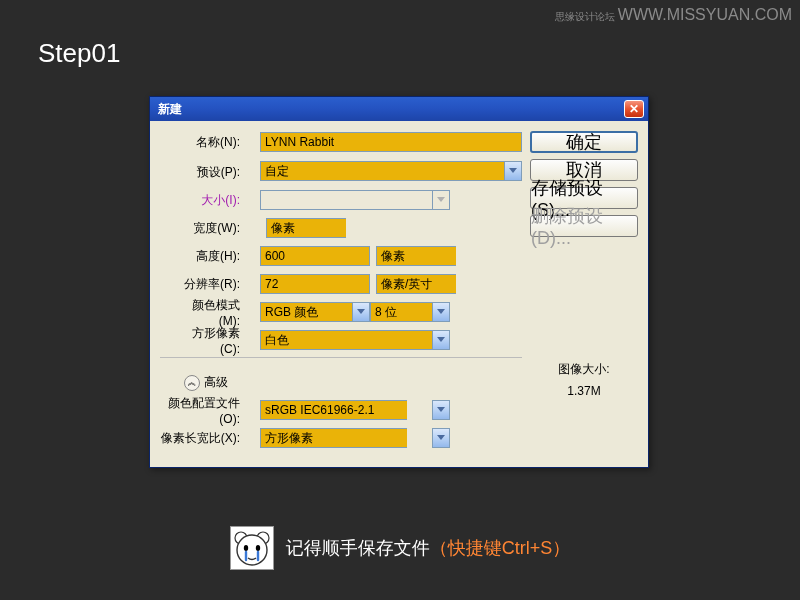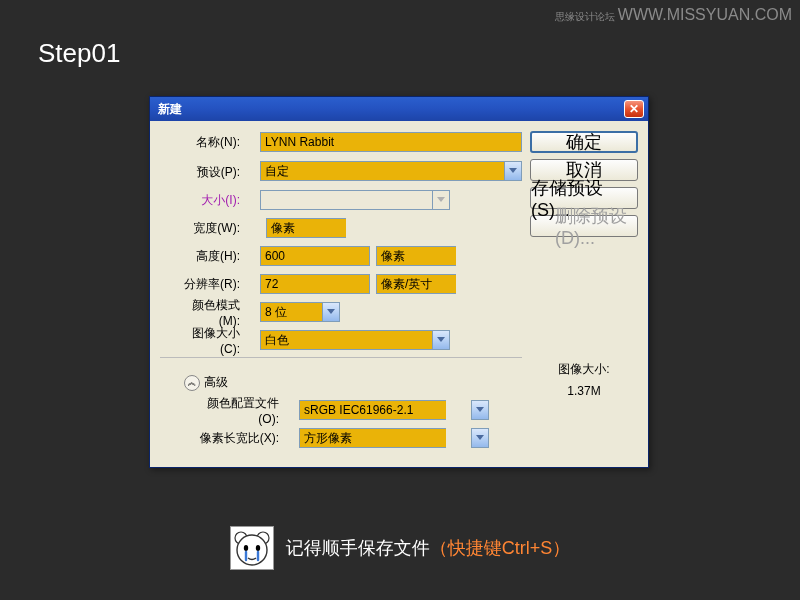--- a/index.html
+++ b/index.html
@@ -133,38 +133,38 @@
   cursor: pointer;
 }
 .adv-toggle .circ {
   width: 16px; height: 16px;
   border: 1px solid #888;
   border-radius: 50%;
   background: #f5f3ea;
   display: flex; align-items: center; justify-content: center;
   font-size: 9px;
 }
-.adv-section .row .label { width: 100px; margin-left: 39px; }
+.adv-section .row .label { width: 100px; }
 .adv-section .combo { width: 190px; gap: 25px; }
 .divider { height: 1px; background: #bbb; margin: 4px 0 8px 0; }
 .btn {
   width: 100%;
   height: 22px;
   margin-bottom: 6px;
   background: linear-gradient(to bottom, #fdfdfd, #ece9d8);
   border: 1px solid #7a7a7a;
   border-radius: 3px;
   font-size: 18px;
   display: flex;
   align-items: center;
   justify-content: center;
   cursor: pointer;
 }
 .btn.default { border: 2px solid #3b6ea5; }
-.btn.disabled { color: #a0a0a0; cursor: default; padding-left: 24px; }
+.btn.disabled { color: #a0a0a0; cursor: default; }
 .img-size {
   margin-top: 124px;
   text-align: center;
   font-size: 12px;
   color: #000;
 }
 .img-size .t { margin-bottom: 6px; }
 .footer {
   position: absolute;
   bottom: 30px;
@@ -263,32 +263,40 @@
           <div class="unit-combo">
             <div class="input">像素/英寸</div>
             <div class="arrow"><svg viewBox="0 0 8 6">
                   <path d="M0 0 L8 0 L4 5 Z" fill="#4a6a9e"></path>
                 </svg></div>
           </div>
         </div>
 
         <div class="row colormode-row">
           <div class="label">颜色模式(M):</div>
+          <div class="combo main">
+            <div class="input">RGB 颜色</div>
+            <div class="arrow">
+                <svg viewBox="0 0 8 6">
+                  <path d="M0 0 L8 0 L4 5 Z" fill="#4a6a9e"></path>
+                </svg>
+              </div>
+          </div>
           <div class="combo bits">
             <div class="input">8 位</div>
             <div class="arrow">
                 <svg viewBox="0 0 8 6">
                   <path d="M0 0 L8 0 L4 5 Z" fill="#4a6a9e"></path>
                 </svg>
               </div>
           </div>
         </div>
 
         <div class="row bg-row">
-          <div class="label">图像大小(C):</div>
+          <div class="label">方形像素(C):</div>
           <div class="combo">
             <div class="input">白色</div>
             <div class="arrow">
                 <svg viewBox="0 0 8 6">
                   <path d="M0 0 L8 0 L4 5 Z" fill="#4a6a9e"></path>
                 </svg>
               </div>
           </div>
         </div>
       </div>

